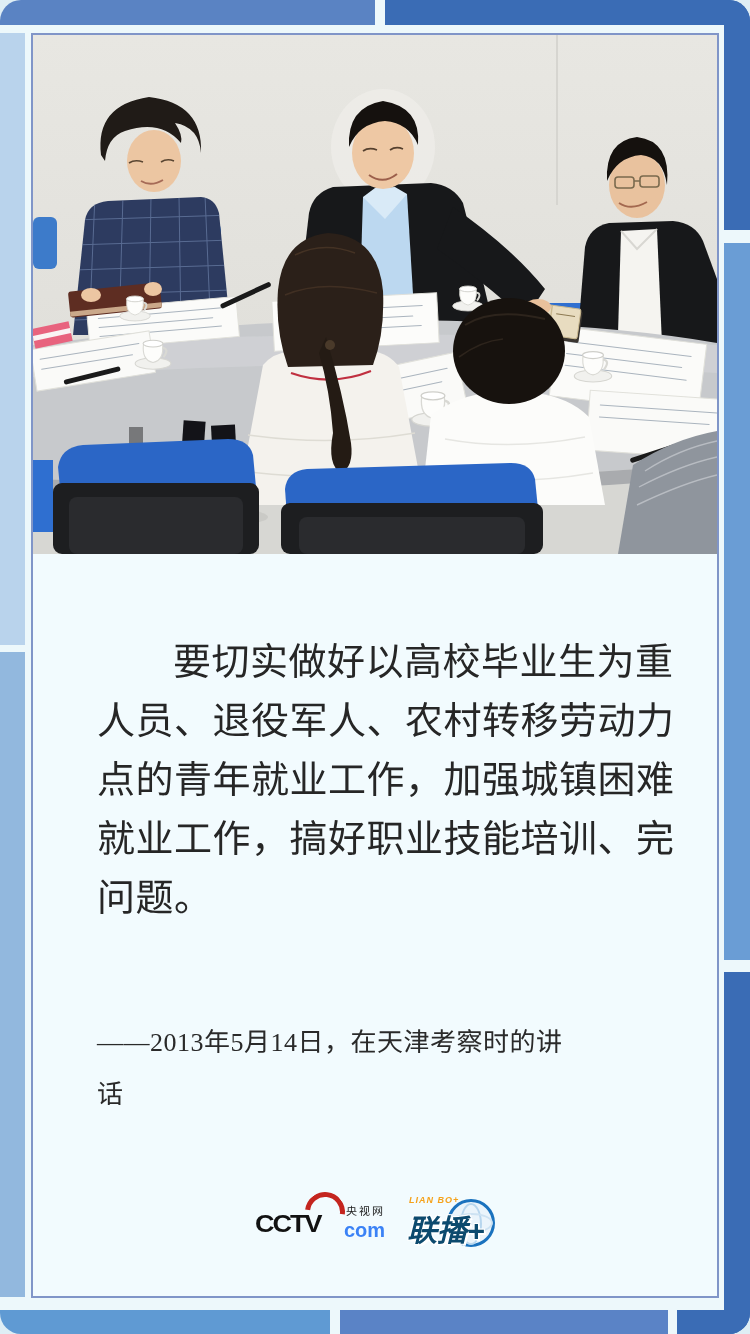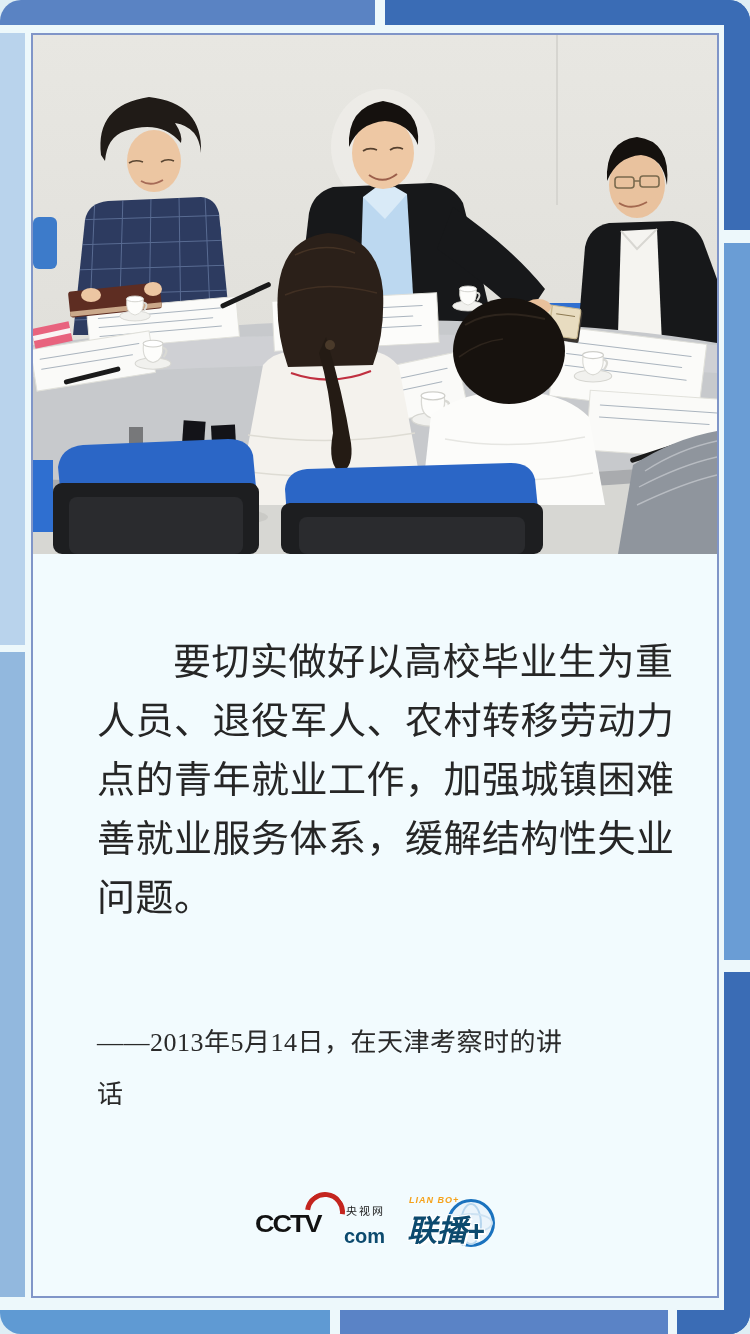--- a/index.html
+++ b/index.html
@@ -56,21 +56,21 @@
     font-family:"Liberation Sans",sans-serif;transform:scaleY(0.92);
   }
   .cctv-arc{
     position:absolute;left:50px;top:-3px;width:30px;height:30px;
     border:5px solid #c4251f;border-radius:50%;
     border-left-color:transparent;border-bottom-color:transparent;
     transform:rotate(-38deg);
   }
   .cctv-col{position:absolute;left:84px;top:7px;width:46px;text-align:right;}
   .cctv-cn{font-size:11px;letter-spacing:2px;color:#1a1a1a;white-space:nowrap;}
-  .cctv-com{font-size:20px;font-weight:bold;color:#0c4a6e;line-height:20px;margin-top:8px;}
+  .cctv-com{font-size:20px;font-weight:bold;color:#3b82f6;line-height:20px;margin-top:2px;}
   .lianbo-logo{position:relative;width:88px;height:52px;}
   .lianbo-globe{
     position:absolute;right:0;top:4px;width:42px;height:42px;
     border:3px solid #1a72be;border-radius:50%;background:#eaf4fb;
   }
   .lianbo-globe .meridian{
     position:absolute;left:10px;top:1px;width:18px;height:38px;
     border:2px solid #b7d6ee;border-radius:50%;
   }
   .lianbo-globe .parallel{
@@ -334,21 +334,21 @@
           <rect x="248" y="468" width="262" height="51" rx="9" fill="#1d1e20"></rect>
           <rect x="266" y="482" width="226" height="37" rx="8" fill="#2a2b2e"></rect>
         </g>
       </svg>
     </div>
 
     <div class="quote">
       <div class="q-line first">要切实做好以高校毕业生为重</div>
       <div class="q-line">人员、退役军人、农村转移劳动力</div>
       <div class="q-line">点的青年就业工作，加强城镇困难</div>
-      <div class="q-line">善就业服务体系，缓解结构性失业</div>
+      <div class="q-line">就业工作，搞好职业技能培训、完</div>
       <div class="q-line">问题。</div>
     </div>
 
     <div class="attribution">
       <div class="a-line">——2013年5月14日，在天津考察时的讲</div>
       <div class="a-line">话</div>
     </div>
 
     <div class="logos">
       <div class="cctv-logo">

